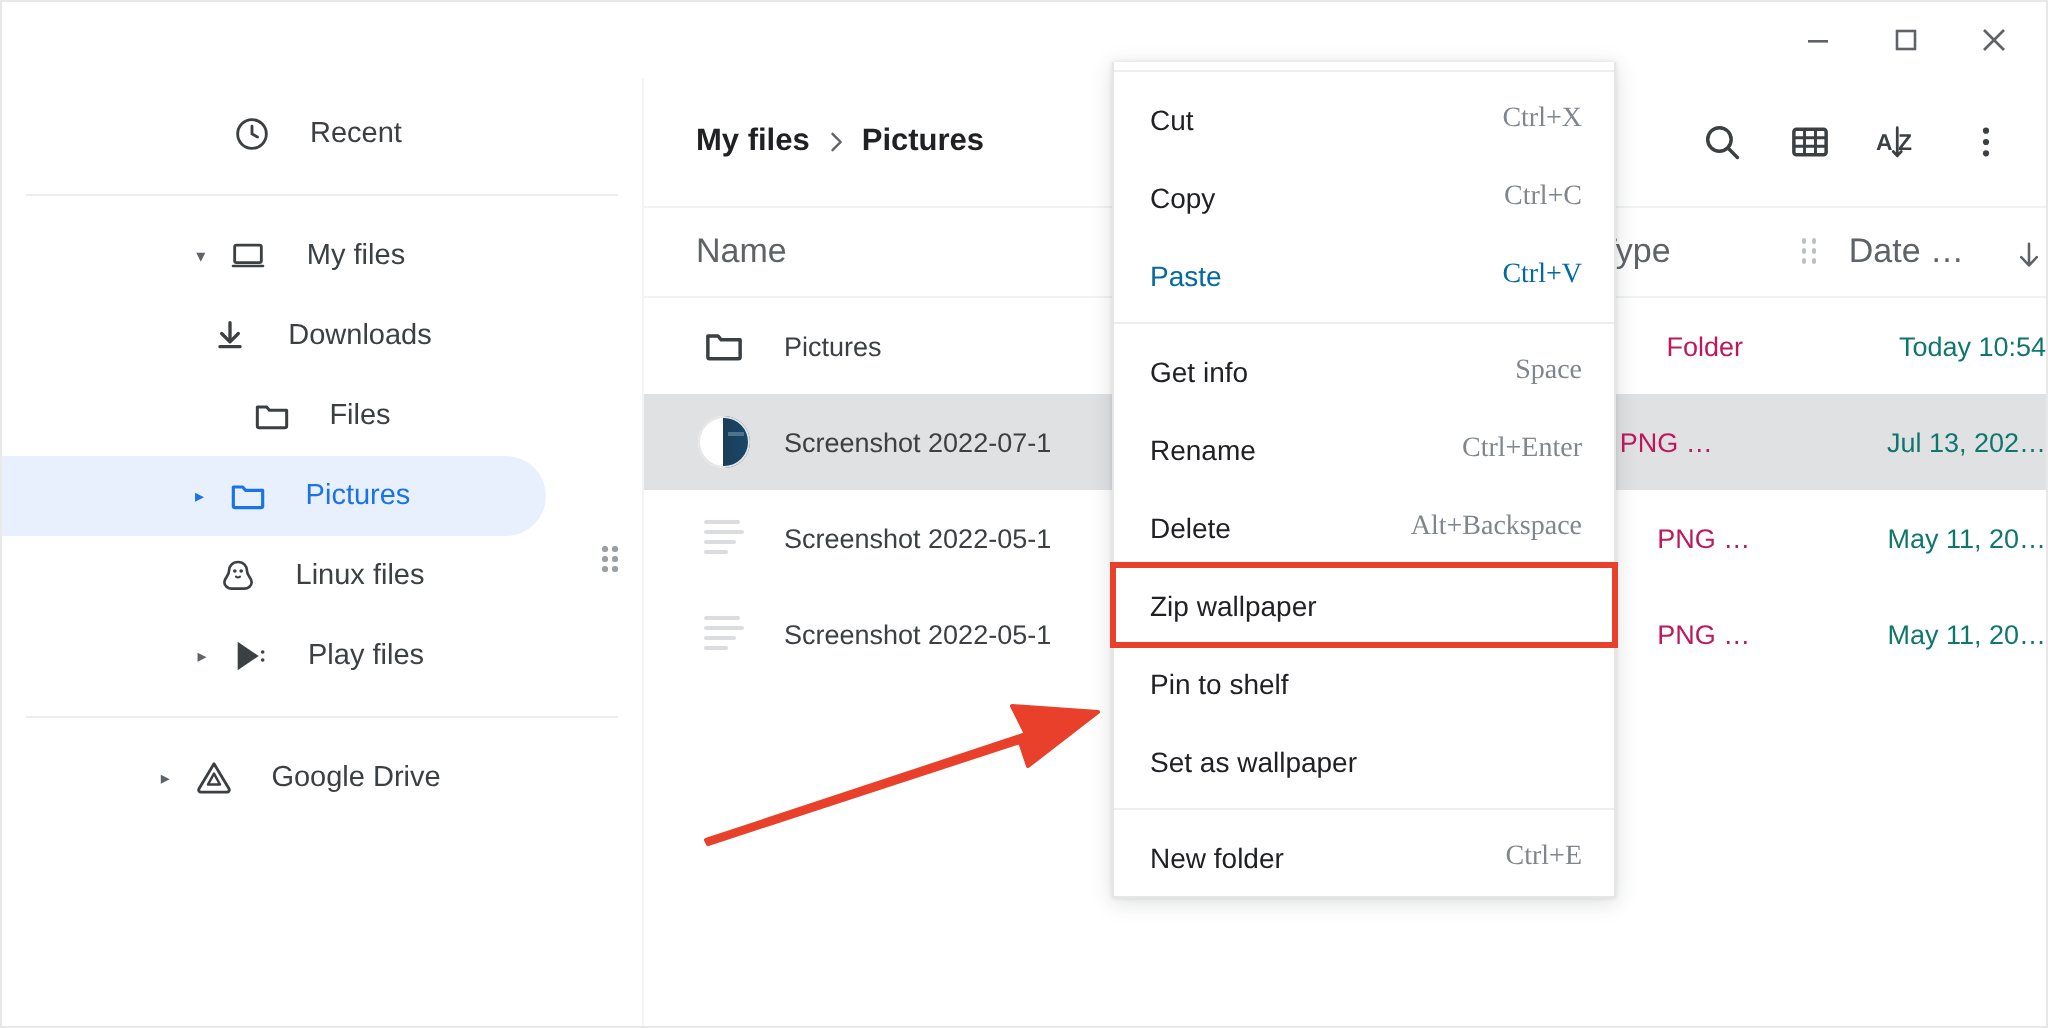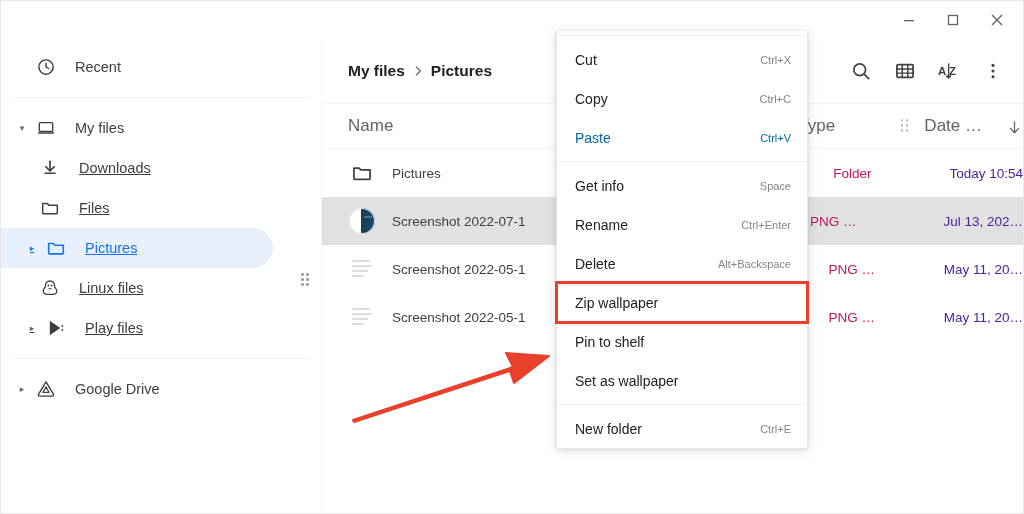--- a/index.html
+++ b/index.html
@@ -44,34 +44,35 @@
 
   .side-item {
     position: relative;
     height: 40px;
     display: flex; align-items: center;
     border-radius: 0 20px 20px 0;
     margin-right: 40px;
     color: #3c4043;
     font-size: 14.5px;
     cursor: default;
+    justify-content: center;
   }
   .side-item .twisty {
     width: 22px; flex: 0 0 22px; text-align: center;
     color: #5f6368; font-size: 9px; line-height: 1;
     display:flex; align-items:center; justify-content:center;
   }
   .side-item .ico {
     width: 26px; flex: 0 0 26px;
     display: flex; align-items: center; justify-content: center;
     color: #3c4043;
   }
   .side-item .lbl { padding-left: 16px; white-space: nowrap; }
   .side-item.lvl0 { padding-left: 10px; }
-  .side-item.lvl1 { padding-left: 36px; text-decoration: underline; }
+  .side-item.lvl1 { padding-left: 36px; }
   .side-item.selected {
     background: #e8f0fe;
     color: #1a73e8;
   }
   .side-item.selected .ico,
   .side-item.selected .twisty { color: #1a73e8; }
   .side-item.selected .lbl { color: #1a73e8; font-weight: 500; }
   .side-item .lbl { font-weight: 500; }
 
   .grip {
@@ -153,21 +154,21 @@
   }
   .row.selected { background: #dfe1e3; gap: 44px; }
   .cell-name {
     width: 430px; padding-left: 26px;
     display: flex; align-items: center; gap: 16px;
     white-space: nowrap; overflow: hidden;
   }
   .cell-name .fname { overflow: hidden; text-overflow: clip; }
   .cell-size { width: 96px; color: #5f6368; }
   .cell-type { width: 126px; color: #be185d; }
-  .cell-date { flex: 1; color: #4c1d95; white-space: nowrap; }
+  .cell-date { flex: 1; color: #0f766e; white-space: nowrap; }
 
   .fileicon { width: 28px; flex: 0 0 28px; display:flex; align-items:center; justify-content:center; }
 
   
   .thumb-circle {
     width: 26px; height: 26px; border-radius: 50%;
     background: linear-gradient(90deg, #ffffff 0%, #ffffff 48%, #1c3d57 48%, #17496b 100%);
     box-shadow: 0 0 0 1px #e6e6e6 inset;
     position: relative; overflow: hidden;
   }
@@ -201,21 +202,21 @@
     z-index: 20;
   }
   .mi {
     height: 39px;
     display: flex; align-items: center; justify-content: space-between;
     padding: 0 16px 0 18px;
     font-size: 14px; color: #202124;
     white-space: nowrap;
     position: relative;
   }
-  .mi .accel { color: #80868b; font-size: 11px; }
+  .mi .accel { color: #80868b; font-size: 14px; font-family: Liberation Serif, serif; }
   .mi.disabled, .mi.disabled .accel { color: #0369a1; }
   .mi.tall { height: 40px; }
   .msep { height: 1px; background: #eceff1; margin: 4px 0; }
   .mi.highlight {
     outline: 3px solid #e8402a;
     outline-offset: -1px;
     z-index: 3;
   }
 
   

